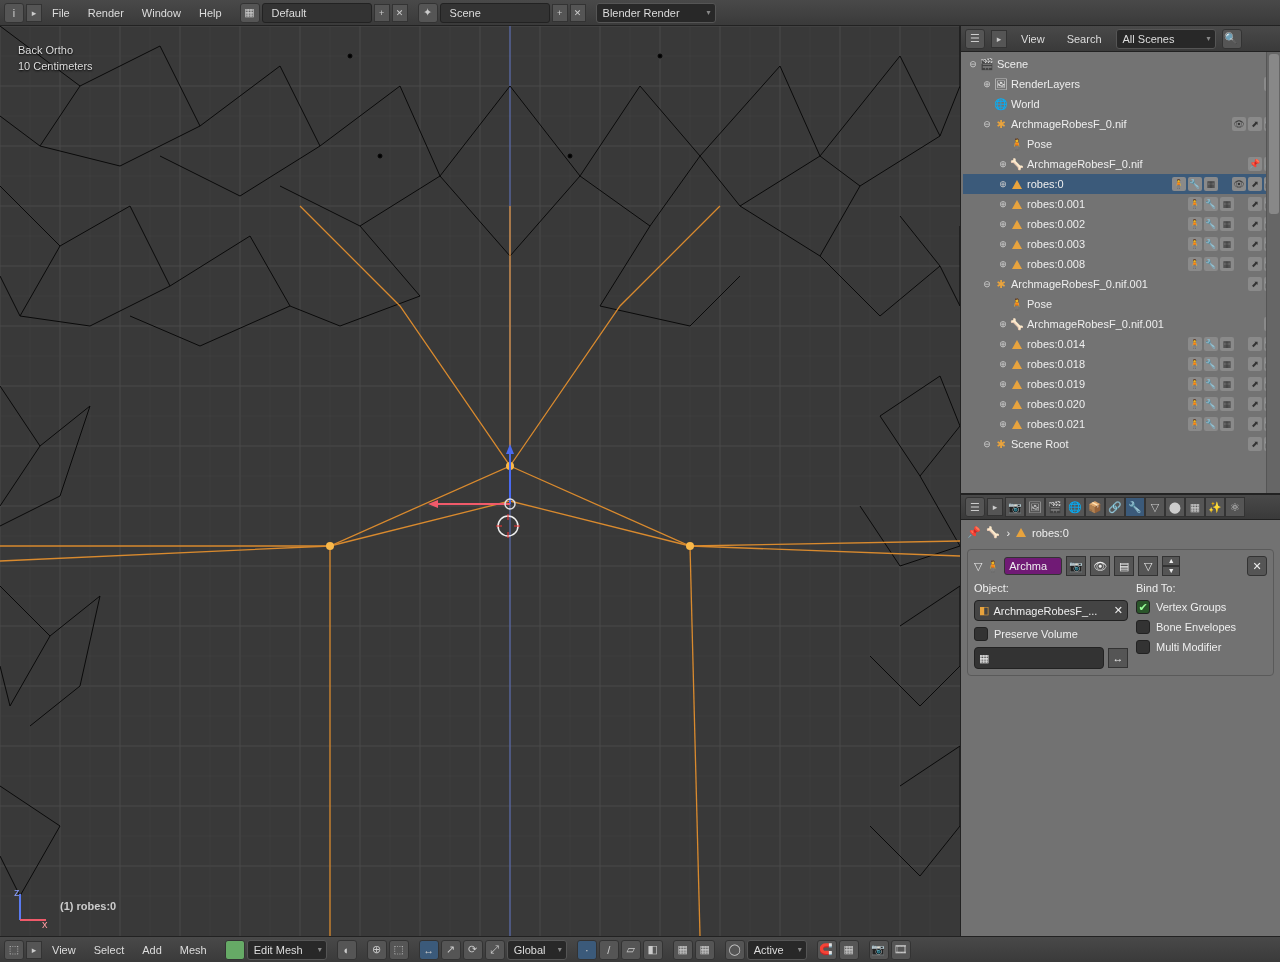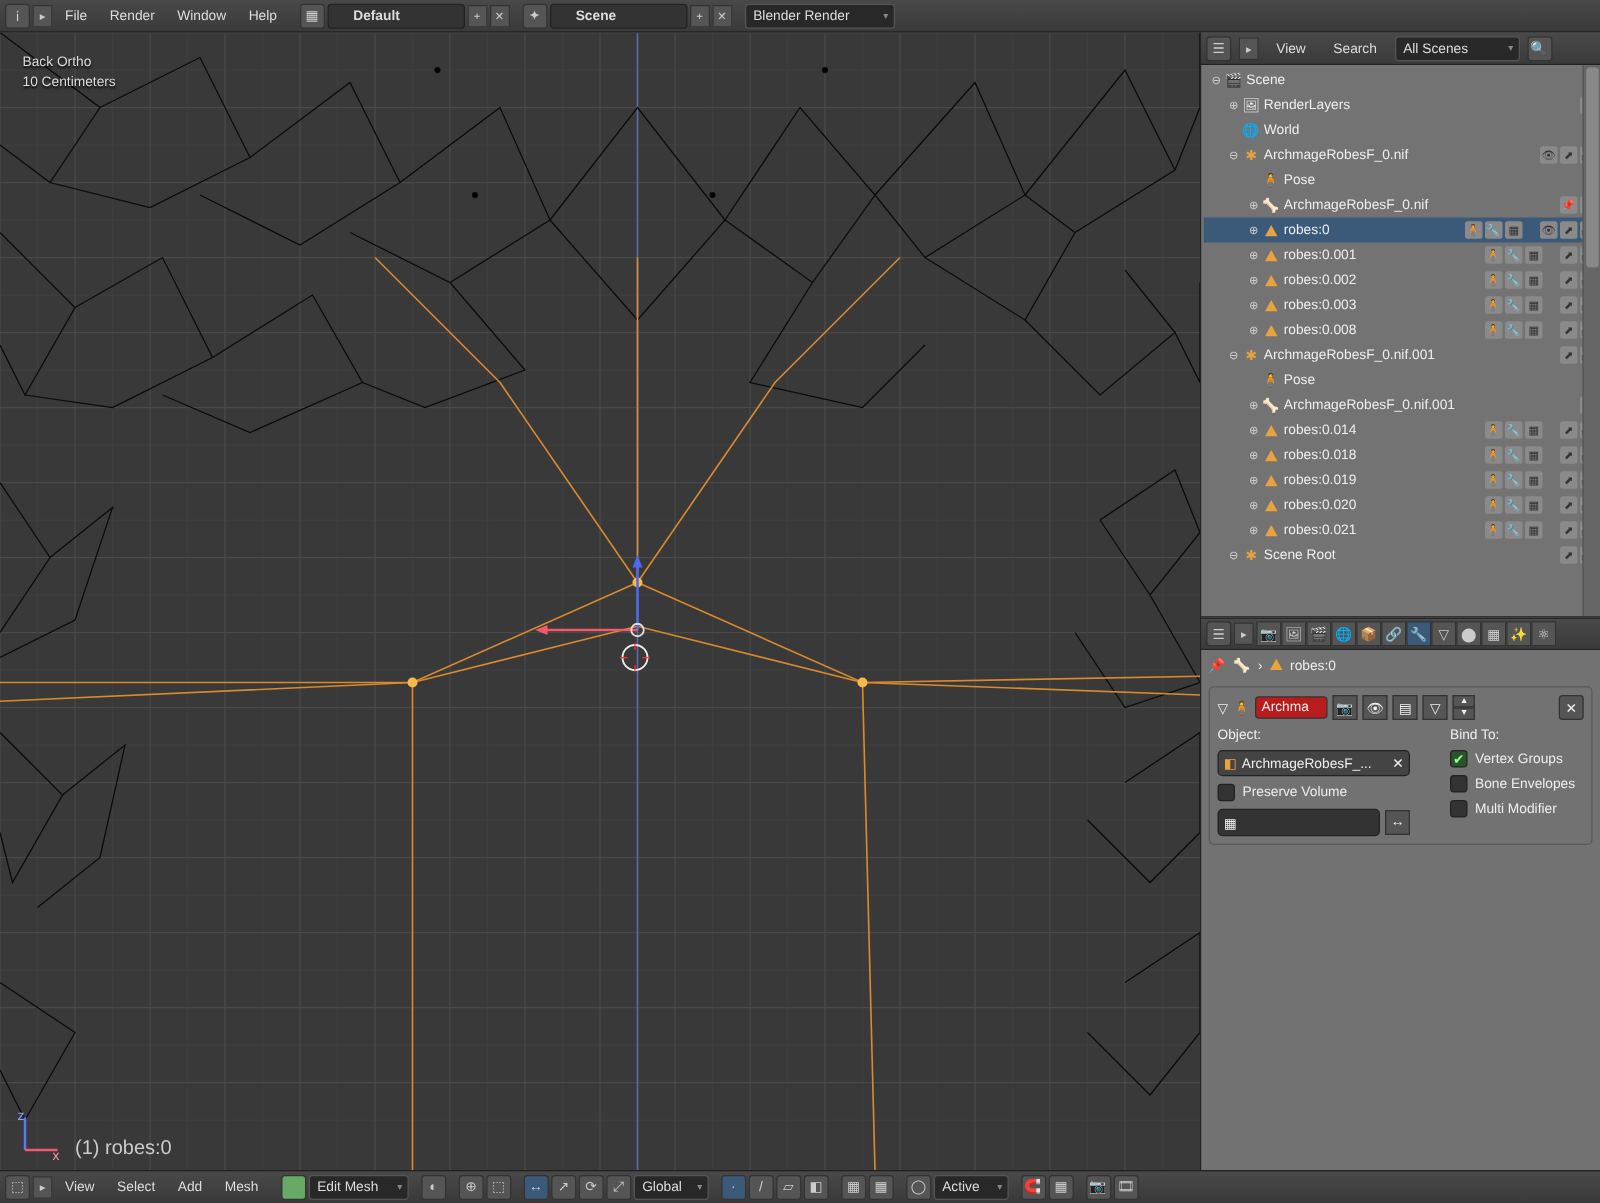--- a/index.html
+++ b/index.html
@@ -4,33 +4,33 @@
 <style>
 * { margin: 0; padding: 0; box-sizing: border-box; font-family: sans-serif; font-size: 11px; user-select: none; }
 body { background: #393939; color: #ccc; overflow: hidden; width: 1280px; height: 962px; position: relative; }
 
 
 .topbar { height: 26px; background: linear-gradient(#494949, #3a3a3a); border-bottom: 1px solid #222; display: flex; align-items: center; padding: 0 4px; gap: 2px; }
 .icon-btn { width: 20px; height: 20px; background: #555; border: 1px solid #333; border-radius: 3px; display: inline-flex; align-items: center; justify-content: center; cursor: pointer; }
 .menu-item { padding: 4px 8px; cursor: pointer; color: #ddd; }
 .dropdown { background: #282828; border: 1px solid #555; border-radius: 3px; padding: 2px 18px 2px 6px; height: 20px; display: inline-flex; align-items: center; color: #ddd; min-width: 100px; position: relative; text-align: center; }
 .dropdown::after { content: '▾'; position: absolute; right: 4px; font-size: 8px; color: #888; }
-.field { background: #333; border: 1px solid #222; border-radius: 3px; padding: 2px 20px; height: 20px; display: inline-flex; align-items: center; color: #ddd; min-width: 100px; font-weight: bold; }
+.field { background: #333; border: 1px solid #222; border-radius: 3px; padding: 2px 9px; height: 20px; display: inline-flex; align-items: center; color: #ddd; min-width: 100px; }
 .small-btn { width: 16px; height: 18px; background: #555; border: 1px solid #333; display: inline-flex; align-items: center; justify-content: center; font-size: 9px; cursor: pointer; }
 .stats { margin-left: auto; color: #ddd; font-size: 10px; padding-right: 6px; }
 .sep { width: 6px; }
 
 
 .main { display: flex; height: 910px; }
 .viewport { flex: 1; position: relative; background: #393939; overflow: hidden; }
 .right-panel { width: 320px; background: #4a4a4a; border-left: 1px solid #222; display: flex; flex-direction: column; }
 
 
 .vp-info { position: absolute; top: 16px; left: 18px; color: #ddd; font-size: 11px; line-height: 16px; text-shadow: 0 1px 2px #000; }
-.vp-objname { position: absolute; bottom: 8px; left: 60px; color: #ccc; font-size: 16px; }
+.vp-objname { position: absolute; bottom: 24px; left: 60px; color: #ccc; font-size: 11px; font-weight: bold; }
 
 
 .axis-widget { position: absolute; bottom: 8px; left: 12px; width: 40px; height: 40px; }
 
 
 .cursor3d { position: absolute; left: 496px; top: 488px; width: 24px; height: 24px; }
 
 
 .manipulator { position: absolute; left: 424px; top: 418px; pointer-events: none; }
 
@@ -55,25 +55,25 @@
 
 .props-header { height: 26px; background: linear-gradient(#494949,#3a3a3a); border-top:1px solid #222; border-bottom: 1px solid #222; display: flex; align-items: center; padding: 0 4px; gap: 2px; }
 .tab-icons { display: flex; gap: 0; }
 .tab-icon { width: 20px; height: 20px; background: #555; border: 1px solid #333; display:inline-flex; align-items:center; justify-content:center; cursor:pointer; }
 .tab-icon.active { background: #3b5a7a; }
 .props-body { flex: 1; background: #727272; padding: 6px; overflow-y: auto; color: #eee; }
 .breadcrumb { display:flex; align-items:center; gap:6px; margin-bottom:10px; }
 .panel-dropdown { background: #3a3a3a; color:#ddd; border:1px solid #222; border-radius:3px; padding:3px 8px; display:flex; justify-content:space-between; align-items:center; cursor:pointer; }
 .mod-panel { margin-top:8px; background:#727272; border:1px solid #5a5a5a; border-radius:4px; padding:6px; }
 .mod-header { display:flex; align-items:center; gap:4px; margin-bottom:6px; }
-.mod-header .namefield { background:#b91c1c; border:1px solid #333; border-radius:3px; padding:2px 4px; flex:0 0 58px; overflow:hidden; }
+.mod-header .namefield { background:#701a75; border:1px solid #333; border-radius:3px; padding:2px 4px; flex:0 0 58px; overflow:hidden; }
 .btn-row { display:flex; gap:4px; margin-bottom:8px; }
 .btn { flex:1; background: linear-gradient(#666,#555); border:1px solid #333; border-radius:4px; padding:4px 0; text-align:center; cursor:pointer; color:#eee;}
 .btn.wide { flex:1.2; }
-.mod-grid { display:flex; gap:32px; }
+.mod-grid { display:flex; gap:8px; }
 .mod-col { flex:1; display:flex; flex-direction:column; gap:6px; }
 .sec-label { color:#eee; }
 .obj-field { background:#444; border:1px solid #222; border-radius:4px; padding:3px 4px; display:flex; align-items:center; gap:4px; position:relative;}
 .obj-field .x { margin-left:auto; cursor:pointer; }
 .check-row { display:flex; align-items:center; gap:6px; }
 .check { width:14px; height:14px; background:#333; border:1px solid #222; border-radius:3px; display:inline-flex; align-items:center; justify-content:center;}
 .check.on { background:#2a552a; color:#9f9;}
 .vgroup-field { background:#333; border:1px solid #222; border-radius:4px; padding:2px 4px; display:flex; align-items:center; width:130px; height:22px;}
 .updown { display:flex; flex-direction:column; }
 .updown span { width:18px; height:10px; background:#555; border:1px solid #333; font-size:7px; text-align:center; line-height:8px; cursor:pointer;}

